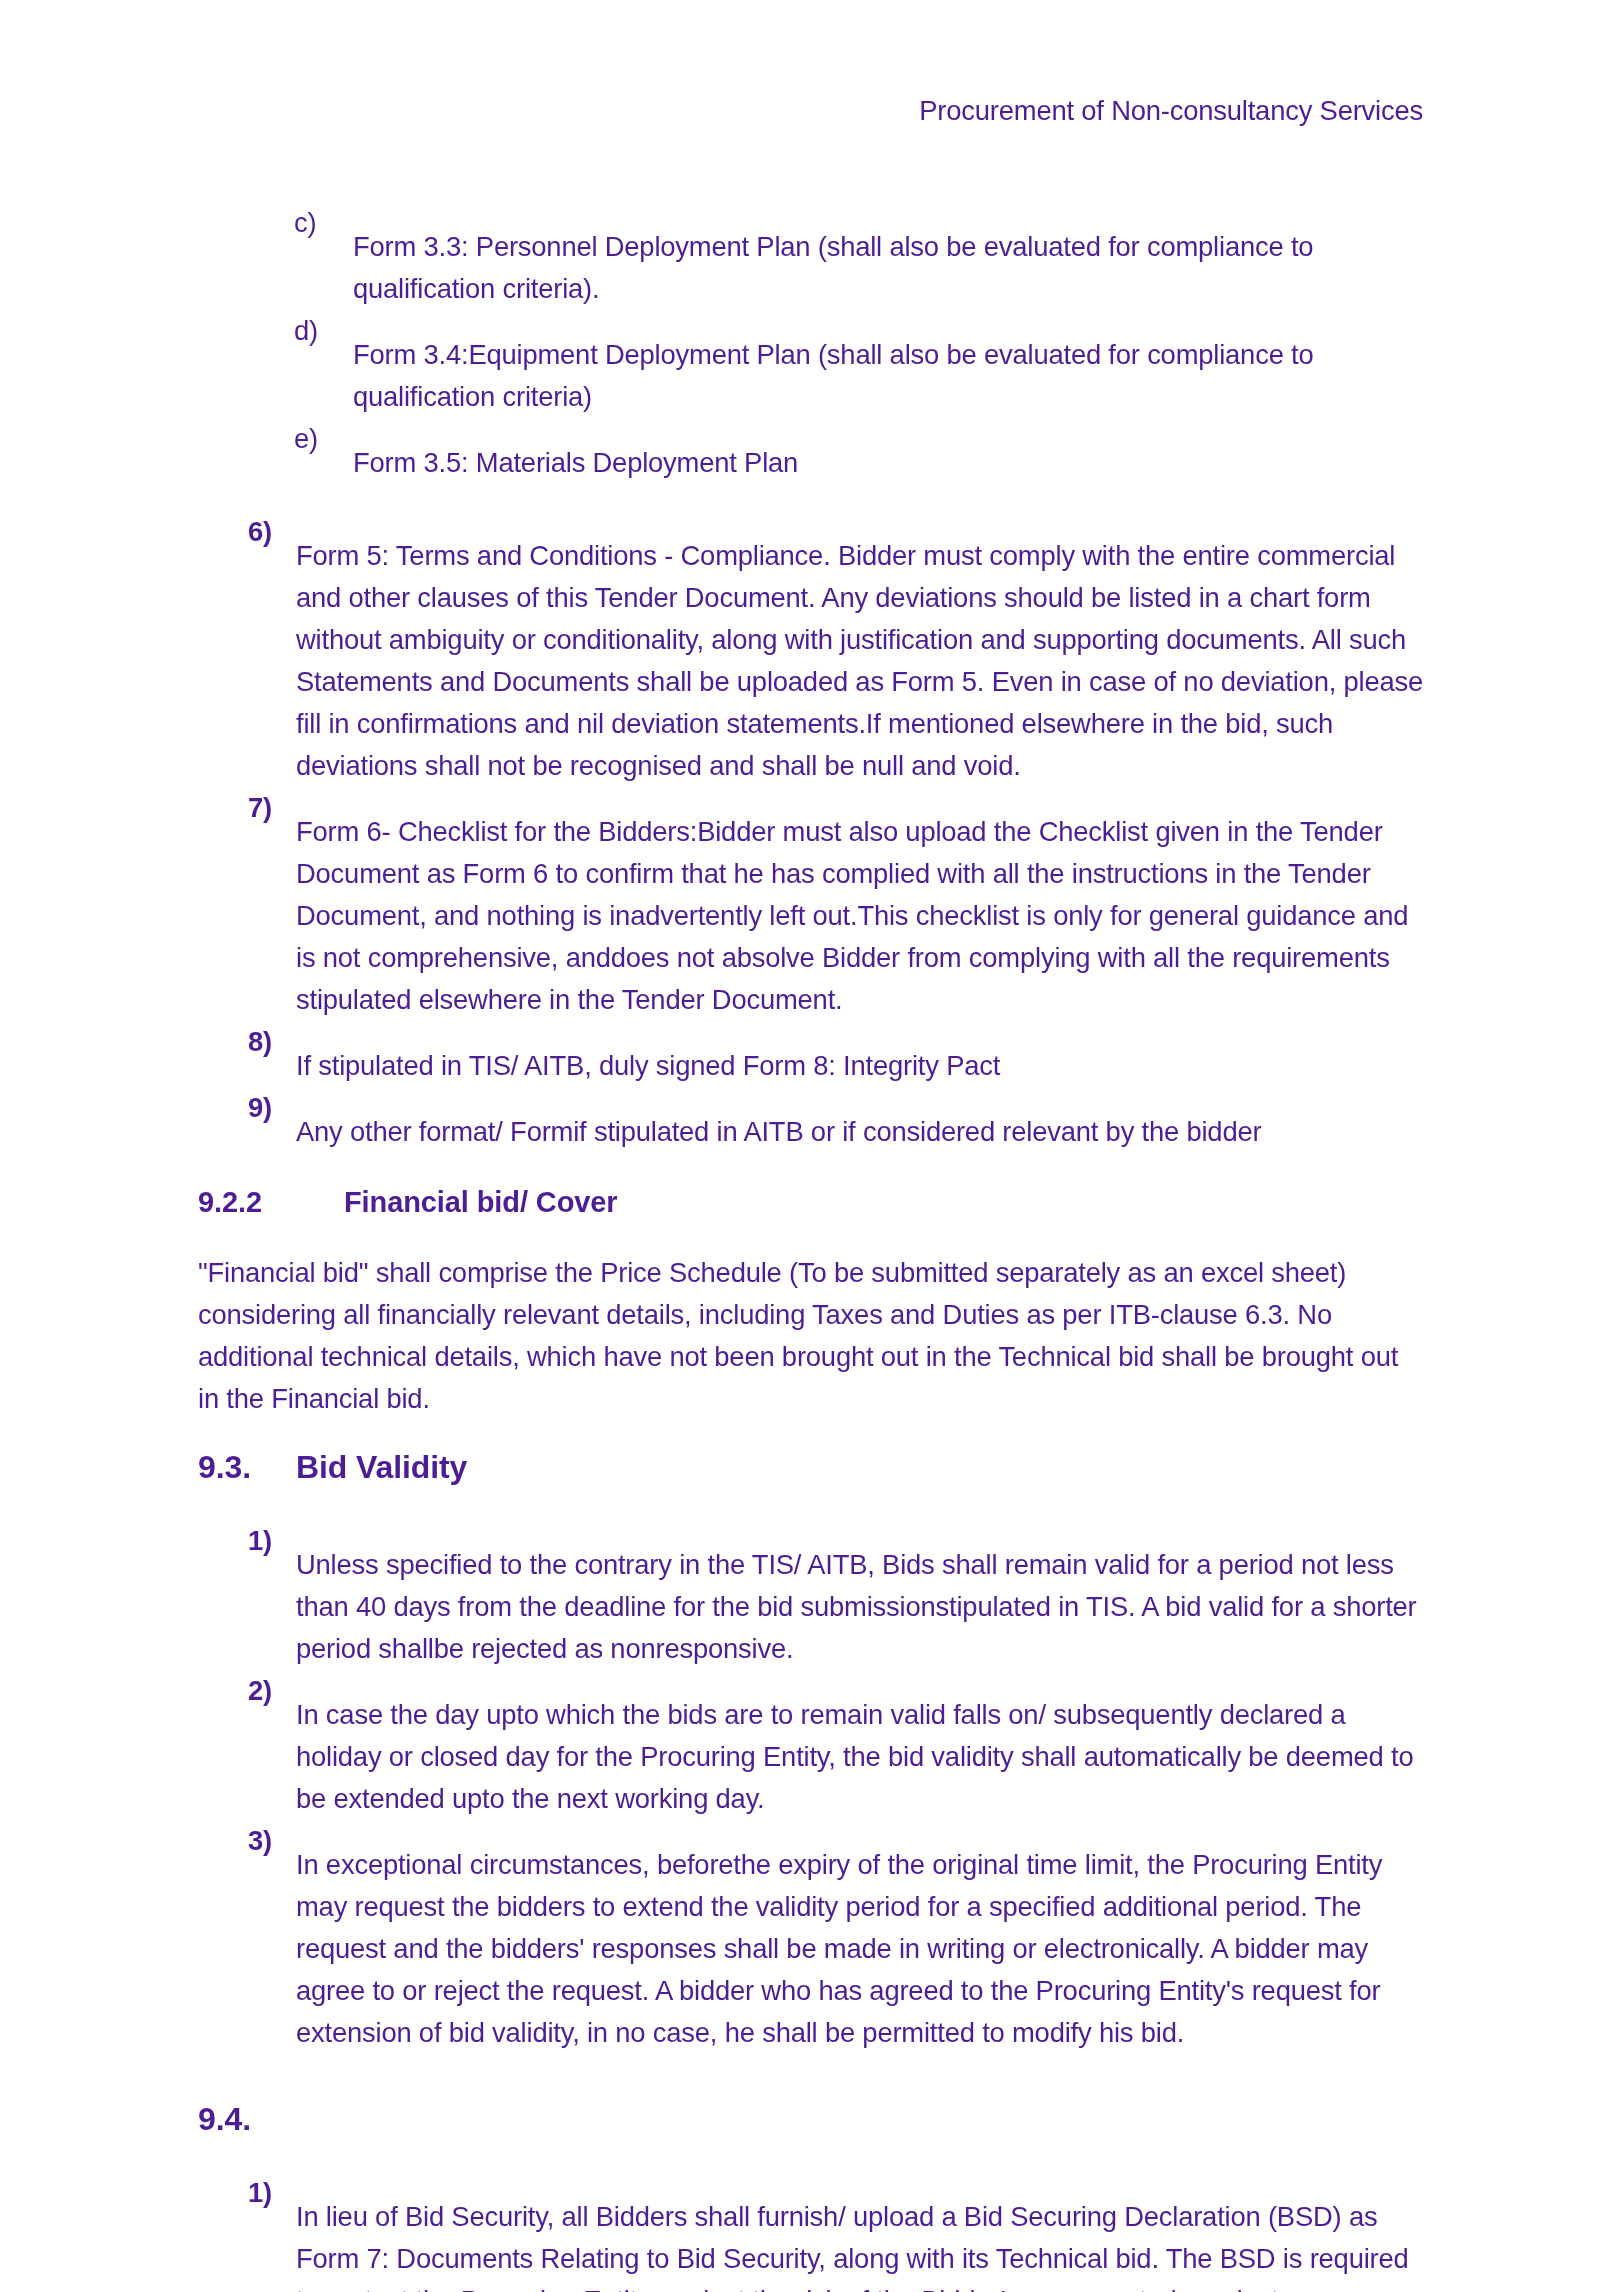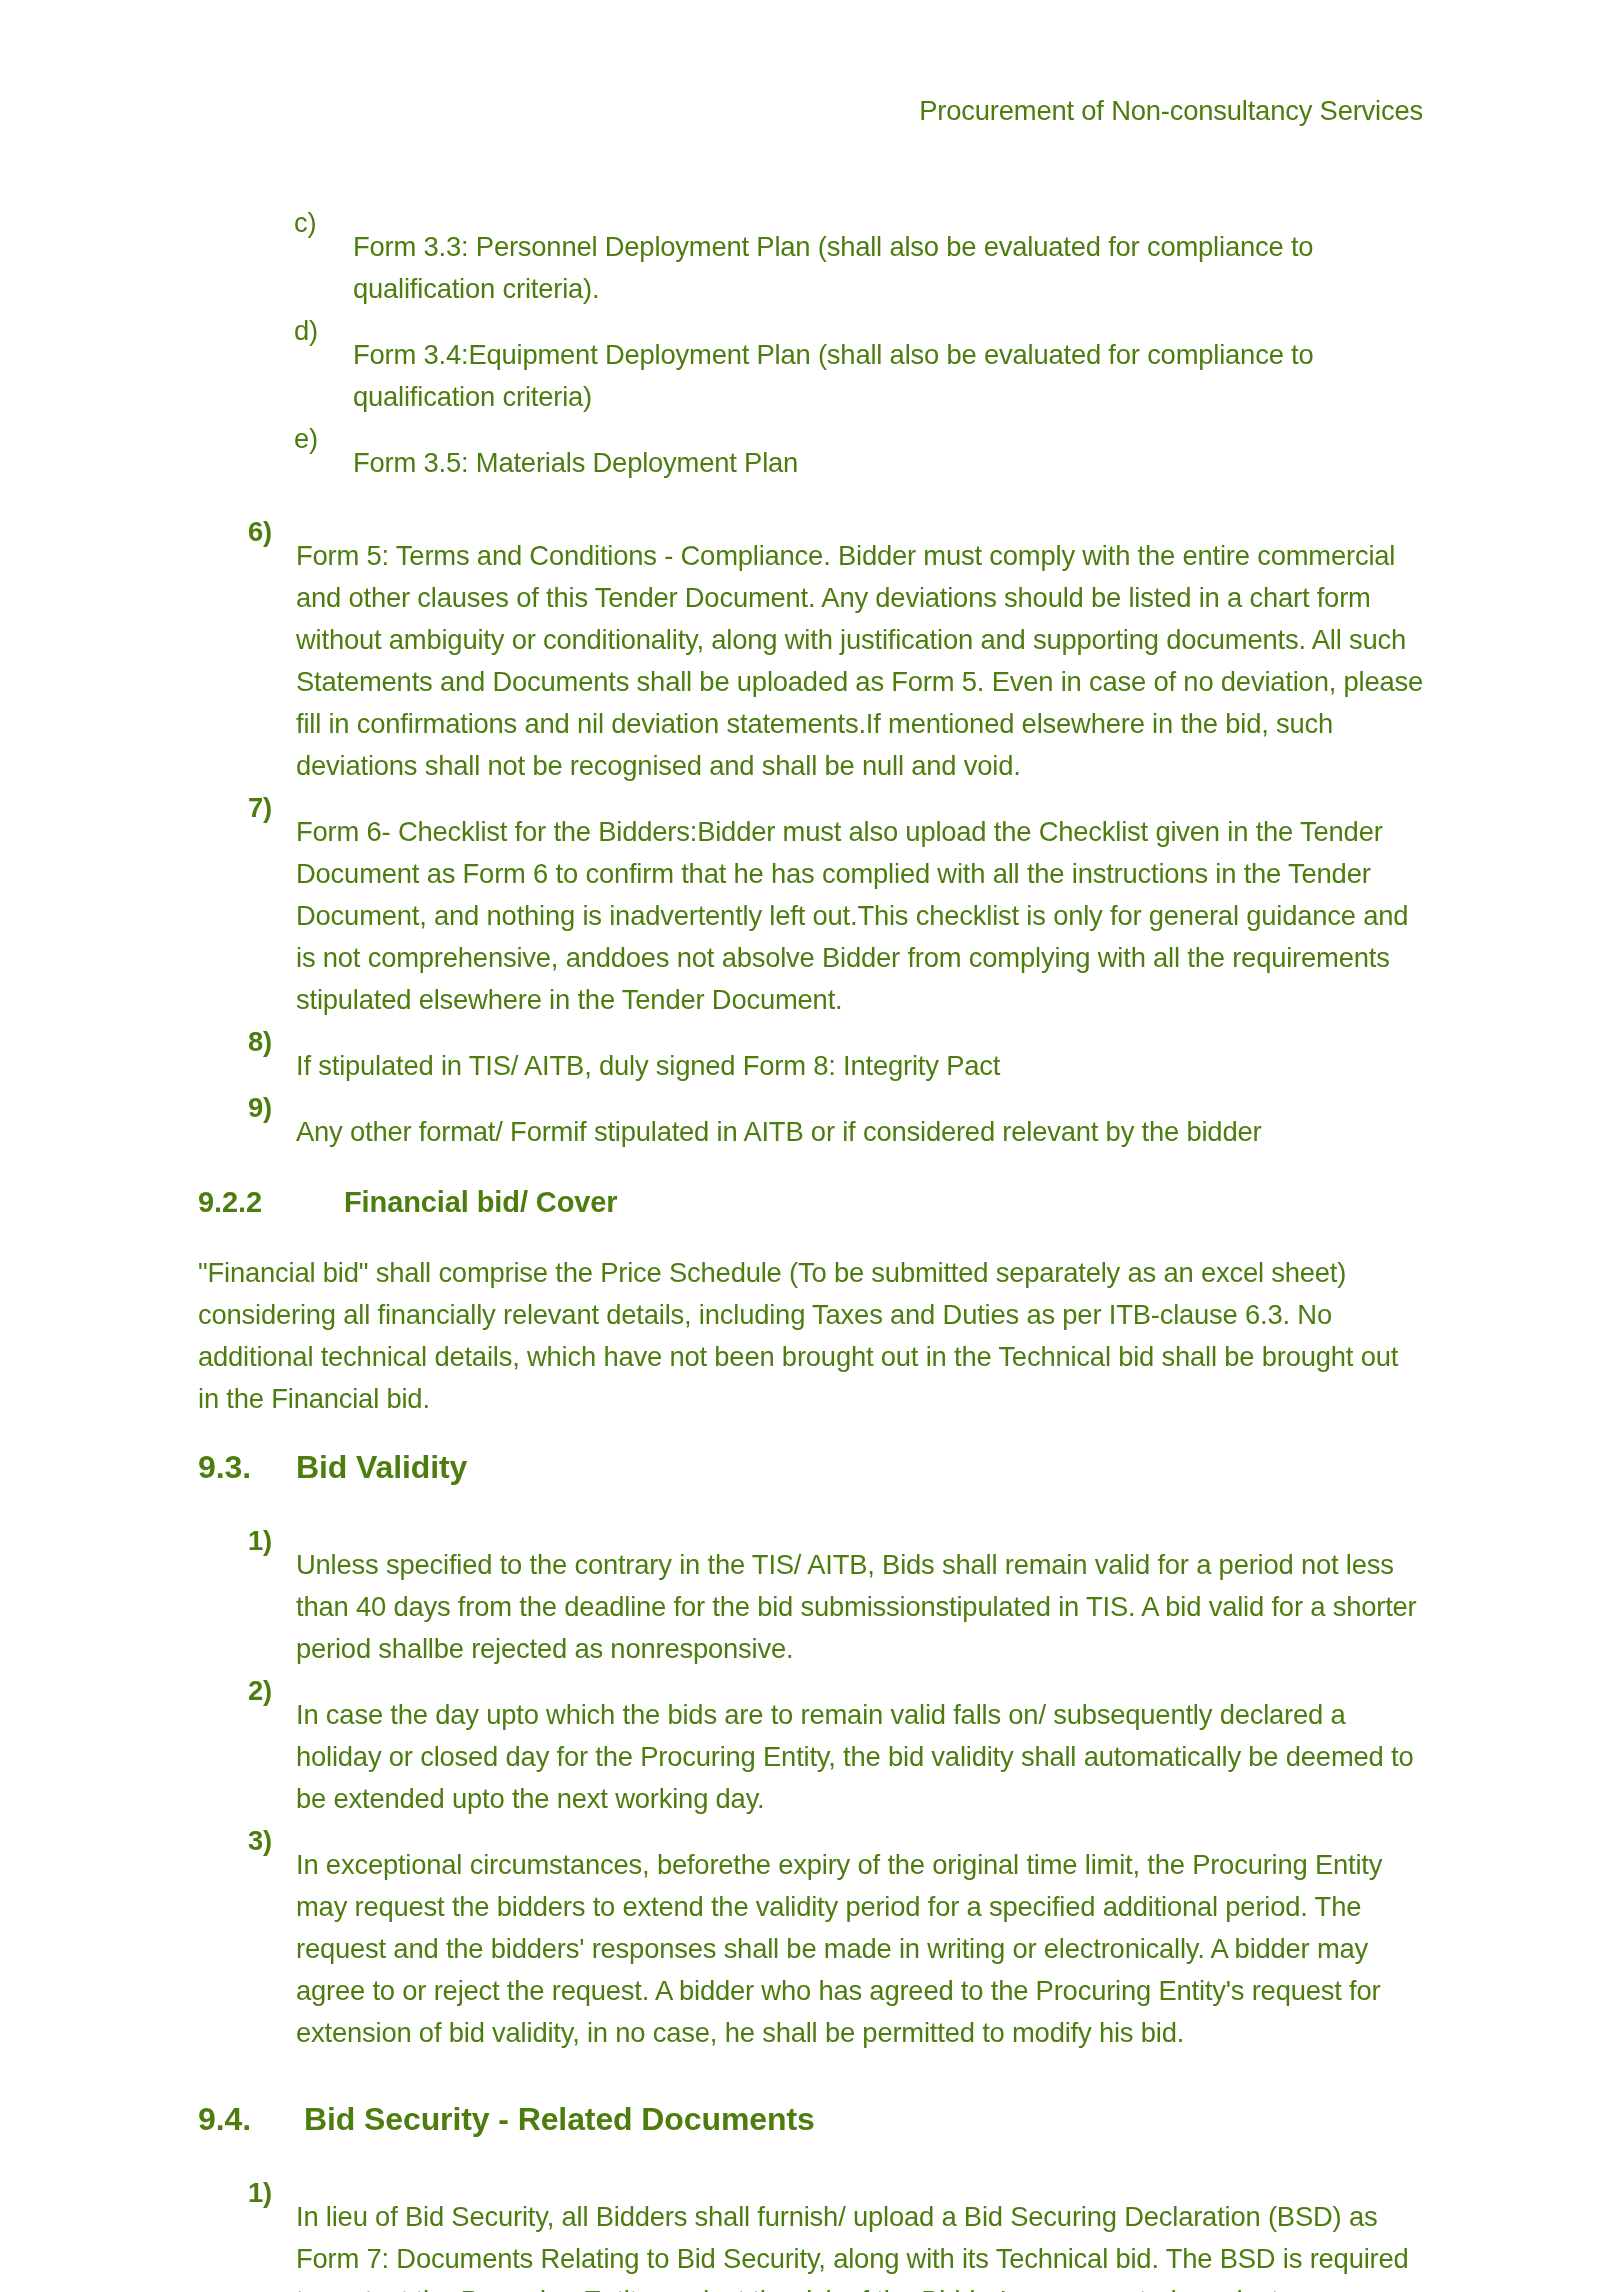--- a/index.html
+++ b/index.html
@@ -1,21 +1,21 @@
 <!DOCTYPE html>
 <html><head>
 <meta charset="utf-8">
 <style>
   html, body { margin:0; padding:0; background:#ffffff; }
   .page {
     position:relative;
     width:1621px; height:2293px;
     box-sizing:border-box;
     background:#ffffff;
-    color:#4d7c0f;
+    color:#4c1d95;
     font-family:"Liberation Sans", sans-serif;
     font-size:27.4px;
     line-height:42px;
     letter-spacing:-0.2px;
     padding:90px 198px 0 198px;
     overflow:hidden;
   }
   .header { text-align:right; }
   .li { display:flex; align-items:flex-start; }
   .li .m { flex:0 0 auto; }
@@ -96,21 +96,20 @@
     <span class="m">2)</span>
     <span class="t">In case the day upto which the bids are to remain valid falls on/ subsequently declared a holiday or closed day for the Procuring Entity, the bid validity shall automatically be deemed to be extended upto the next working day.</span>
   </div>
   <div class="li li-main">
     <span class="m">3)</span>
     <span class="t">In exceptional circumstances, beforethe expiry of the original time limit, the Procuring Entity may request the bidders to extend the validity period for a specified additional period. The request and the bidders' responses shall be made in writing or electronically. A bidder may agree to or reject the request. A bidder who has agreed to the Procuring Entity's request for extension of bid validity, in no case, he shall be permitted to modify his bid.</span>
   </div>
 
   <div class="heading h-lvl2 mt-44">
     <span class="h-num">9.4.</span>
-    <span class="h-title">Bid Security - Related Documents</span>
   </div>
 
   <div class="li li-main mt-31">
     <span class="m">1)</span>
     <span class="t">In lieu of Bid Security, all Bidders shall furnish/ upload a Bid Securing Declaration (BSD) as Form 7: Documents Relating to Bid Security, along with its Technical bid. The BSD is required to protect the Procuring Entity against the risk of the Bidder’s unwarranted conduct as amplified under the sub-clause below.</span>
   </div>
 
   <div class="footer">
     <span>Section II: Instructions To Bidders (ITB)</span>
     <span>[38]</span>

